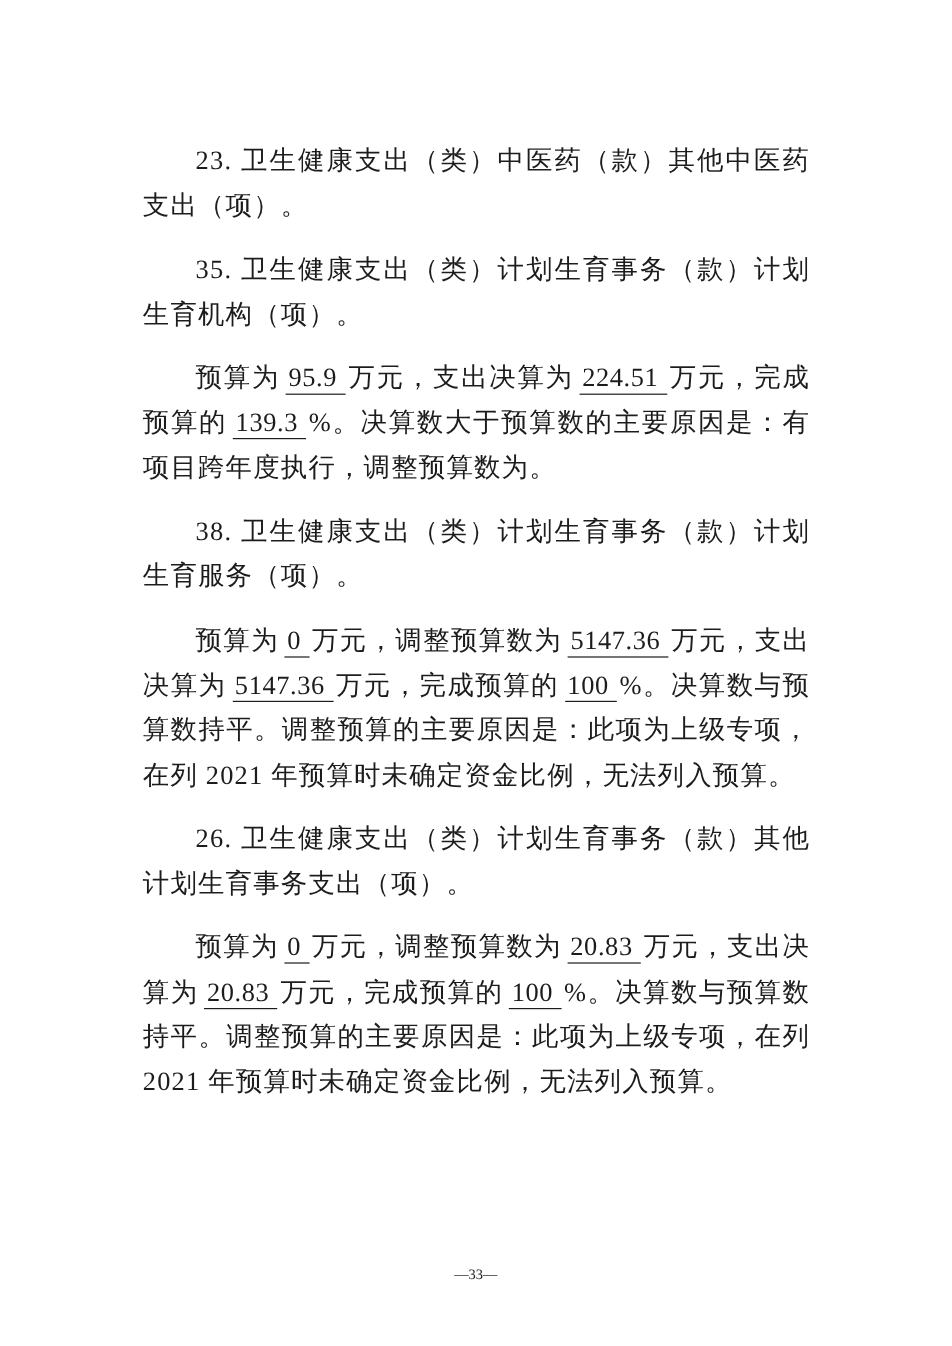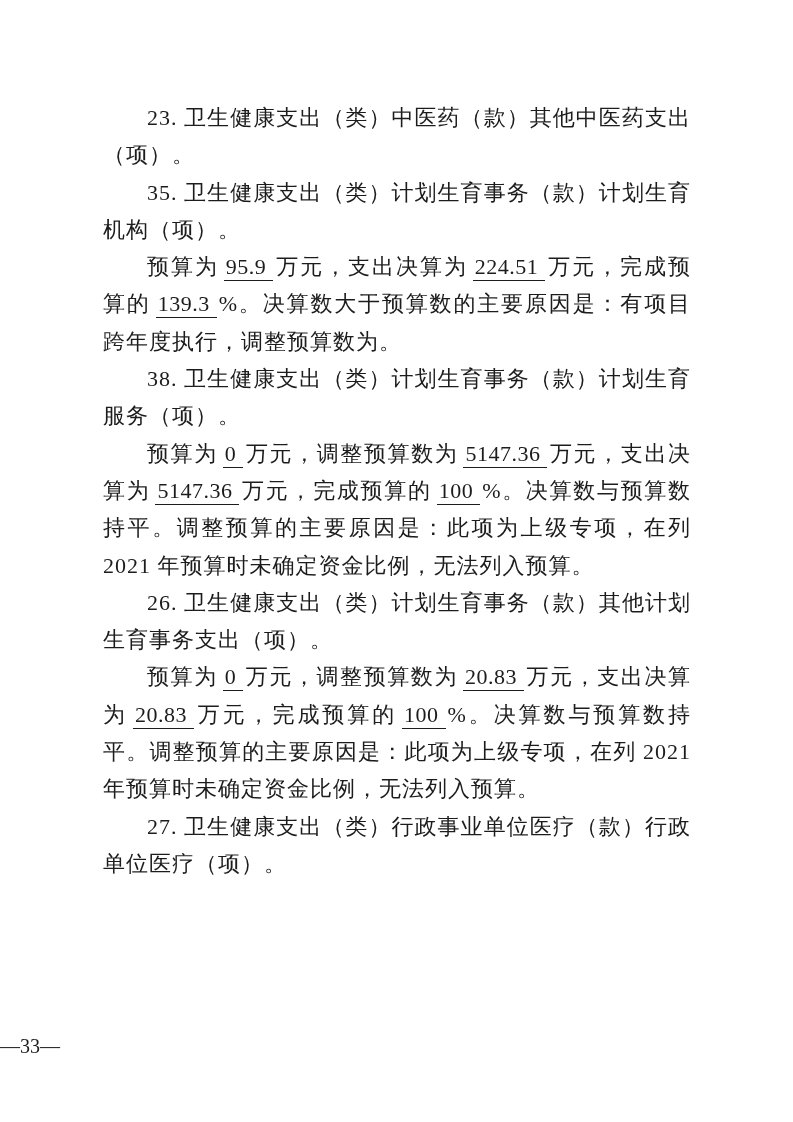--- a/index.html
+++ b/index.html
@@ -20,55 +20,54 @@
     position: absolute;
     top: 99px;
     left: 103px;
     width: 588px;
     font-size: 22px;
     line-height: 37.3px;
     text-align: justify;
     letter-spacing: 1px;
   }
   .para {
-    margin: 0;
+    margin: 16px;
     padding: 0;
     text-indent: 2em;
   }
   .seg {
     
   }
   .value {
     border-bottom: 1.6px solid #1c1c1c;
     margin-left: 5px;
     margin-right: 2px;
     padding: 0 7px 1px 2px;
     letter-spacing: 0.5px;
   }
   .page-footer {
     position: absolute;
     left: 0;
-    bottom: 64px;
+    bottom: 52px;
     width: 100%;
-    text-align: left;
-    font-size: 20px;
+    text-align: center;
+    font-size: 12px;
     letter-spacing: 0;
     color: #1c1c1c;
   }
 </style>
 </head>
 <body>
 
 <div class="page">
   <main class="content" id="content">
       <p class="para heading">23. 卫生健康支出（类）中医药（款）其他中医药支出（项）。</p>
       <p class="para heading">35. 卫生健康支出（类）计划生育事务（款）计划生育机构（项）。</p>
       <p class="para body"><span class="seg">预算为</span><span class="seg value">95.9</span><span class="seg">万元，支出决算为</span><span class="seg value">224.51</span><span class="seg">万元，完成预算的</span><span class="seg value">139.3</span><span class="seg">%。决算数大于预算数的主要原因是：有项目跨年度执行，调整预算数为。</span></p>
       <p class="para heading">38. 卫生健康支出（类）计划生育事务（款）计划生育服务（项）。</p>
       <p class="para body"><span class="seg">预算为</span><span class="seg value">0</span><span class="seg">万元，调整预算数为</span><span class="seg value">5147.36</span><span class="seg">万元，支出决算为</span><span class="seg value">5147.36</span><span class="seg">万元，完成预算的</span><span class="seg value">100</span><span class="seg">%。决算数与预算数持平。调整预算的主要原因是：此项为上级专项，在列 2021 年预算时未确定资金比例，无法列入预算。</span></p>
       <p class="para heading">26. 卫生健康支出（类）计划生育事务（款）其他计划生育事务支出（项）。</p>
       <p class="para body"><span class="seg">预算为</span><span class="seg value">0</span><span class="seg">万元，调整预算数为</span><span class="seg value">20.83</span><span class="seg">万元，支出决算为</span><span class="seg value">20.83</span><span class="seg">万元，完成预算的</span><span class="seg value">100</span><span class="seg">%。决算数与预算数持平。调整预算的主要原因是：此项为上级专项，在列 2021 年预算时未确定资金比例，无法列入预算。</span></p>
-      <p class="para heading">27. 卫生健康支出（类）行政事业单位医疗（款）行政单位医疗（项）。</p>
     </main>
   <footer class="page-footer">
     <span>—33—</span>
   </footer>
 </div>
 
 </body></html>

